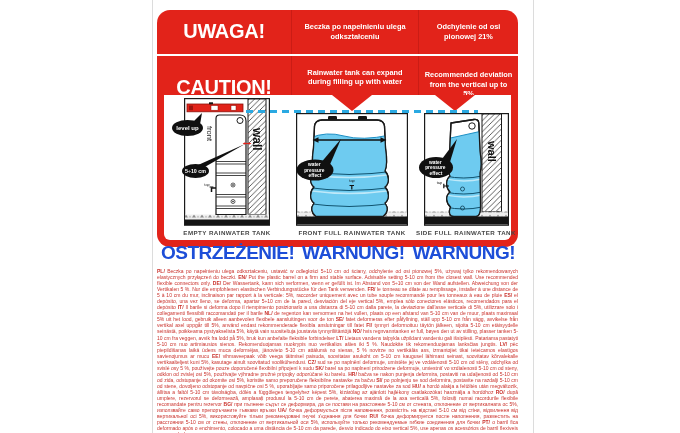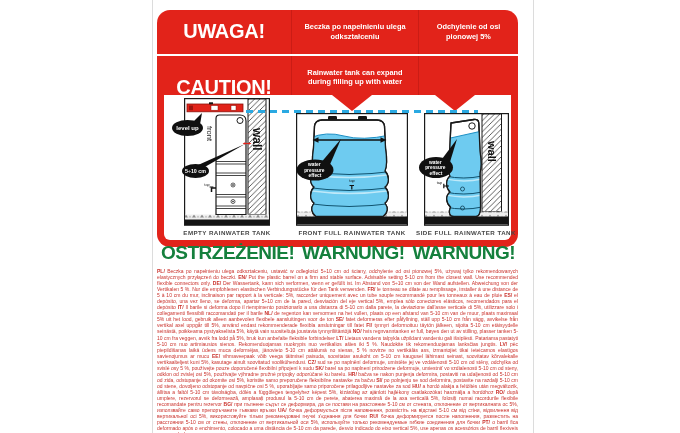--- a/index.html
+++ b/index.html
@@ -34,42 +34,43 @@
   svg.panel{position:absolute;z-index:2;overflow:visible;font-family:"Liberation Sans",sans-serif;}
   svg.p1{left:168px;top:98px;}
   svg.p2{left:296px;top:113px;}
   svg.p3{left:410px;top:113px;}
   .cap{position:absolute;top:229px;width:140px;text-align:center;z-index:3;
        font-size:6.2px;font-weight:bold;letter-spacing:.45px;color:#474747;}
   .cap.c1{left:157px;} .cap.c2{left:282px;} .cap.c3{left:396px;}
 
   
   .warn-heads{position:absolute;left:161px;top:242px;width:354px;display:flex;
-              justify-content:space-between;align-items:flex-end;color:#15803d;
+              justify-content:space-between;align-items:flex-end;color:#1d4ed8;
               font-weight:bold;font-size:19px;letter-spacing:-0.5px;}
   .warn-text{position:absolute;left:157px;top:268px;width:361px;font-size:5px;
              line-height:6.05px;text-align:justify;color:#ca322c;}
   .warn-text b{font-weight:bold;}
 </style>
 </head>
 <body>
 
 <div class="page">
   <div class="sheet-edge left"></div>
   <div class="sheet-edge right"></div>
 
   <div class="banner">
     <div class="b-row">
       <div class="bc head">UWAGA!</div>
       <div class="bc mid">Beczka po napełnieniu ulega odkształceniu</div>
-      <div class="bc rgt">Odchylenie od osi pionowej 5%</div>
+      <div class="bc rgt">Odchylenie od osi pionowej 21%</div>
     </div>
     <div class="b-row">
       <div class="bc head">CAUTION!</div>
       <div class="bc mid">Rainwater tank can expand during filling up with water</div>
+      <div class="bc rgt">Recommended deviation from the vertical up to 5%</div>
     </div>
   </div>
 
   <div class="midbox"></div>
 
   <svg class="panel p1" width="102" height="128" viewBox="-16 0 102 128">
     <defs>
       <pattern id="h1" width="5.5" height="5.5" patternUnits="userSpaceOnUse">
         <rect width="5.5" height="5.5" fill="#ffffff"></rect>
         <line x1="0" y1="5.5" x2="5.5" y2="0" stroke="#4a4a4a" stroke-width="0.9"></line>

